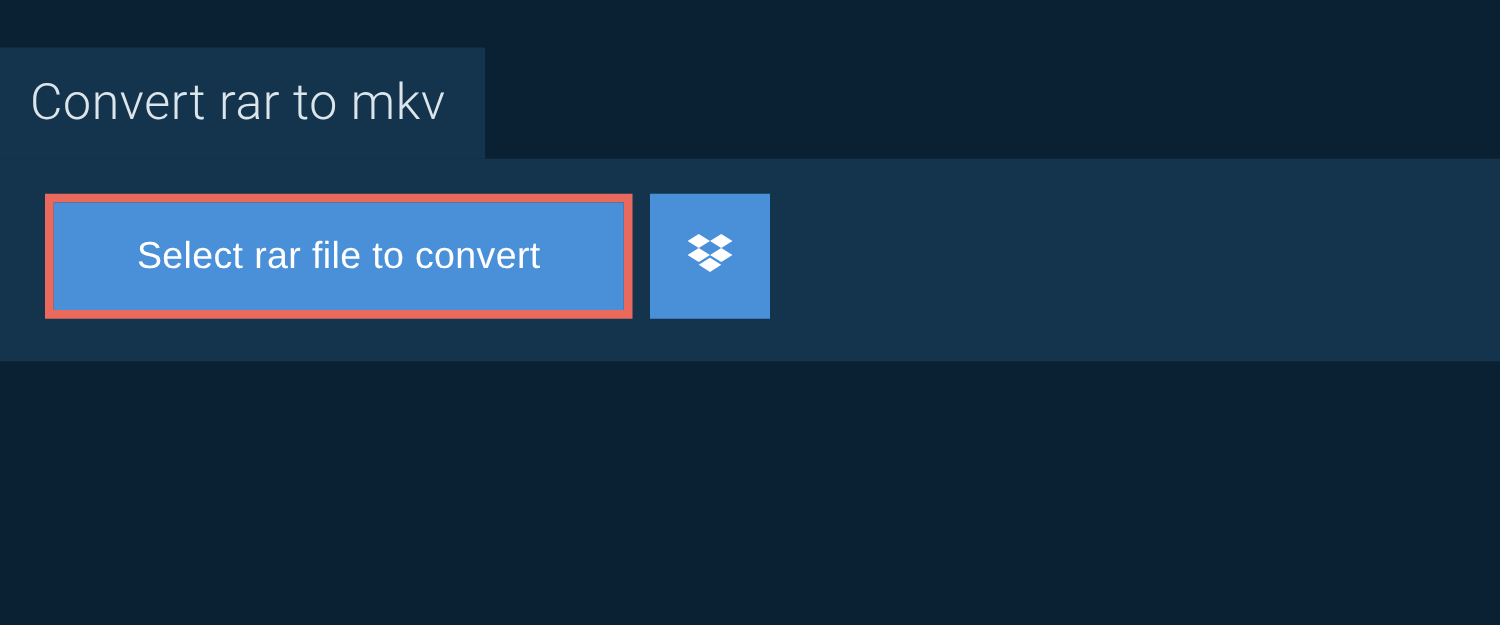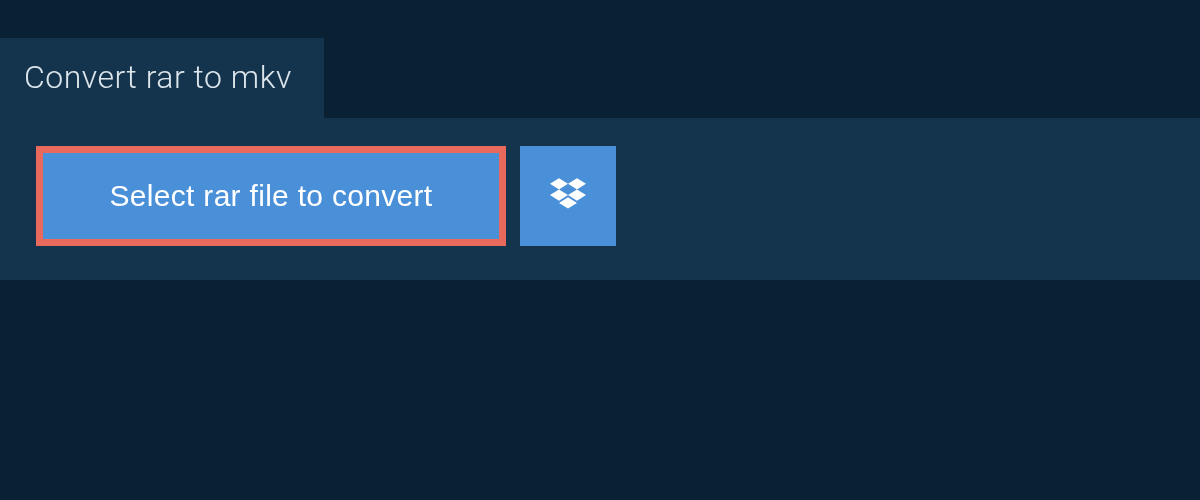--- a/index.html
+++ b/index.html
@@ -16,21 +16,21 @@
       overflow: hidden;
     }
     .tab-header {
       background: #14344e;
       display: inline-block;
       padding: 20px 32px 22px 24px;
       margin-top: 38px;
     }
     .tab-title {
       color: #dce5ea;
-      font-size: 32px;
+      font-size: 40px;
       font-weight: 300;
       letter-spacing: 0.5px;
     }
     .content-panel {
       background: #14344e;
       padding: 28px 36px 34px 36px;
       margin-top: 0;
     }
     .button-row {
       display: flex;

